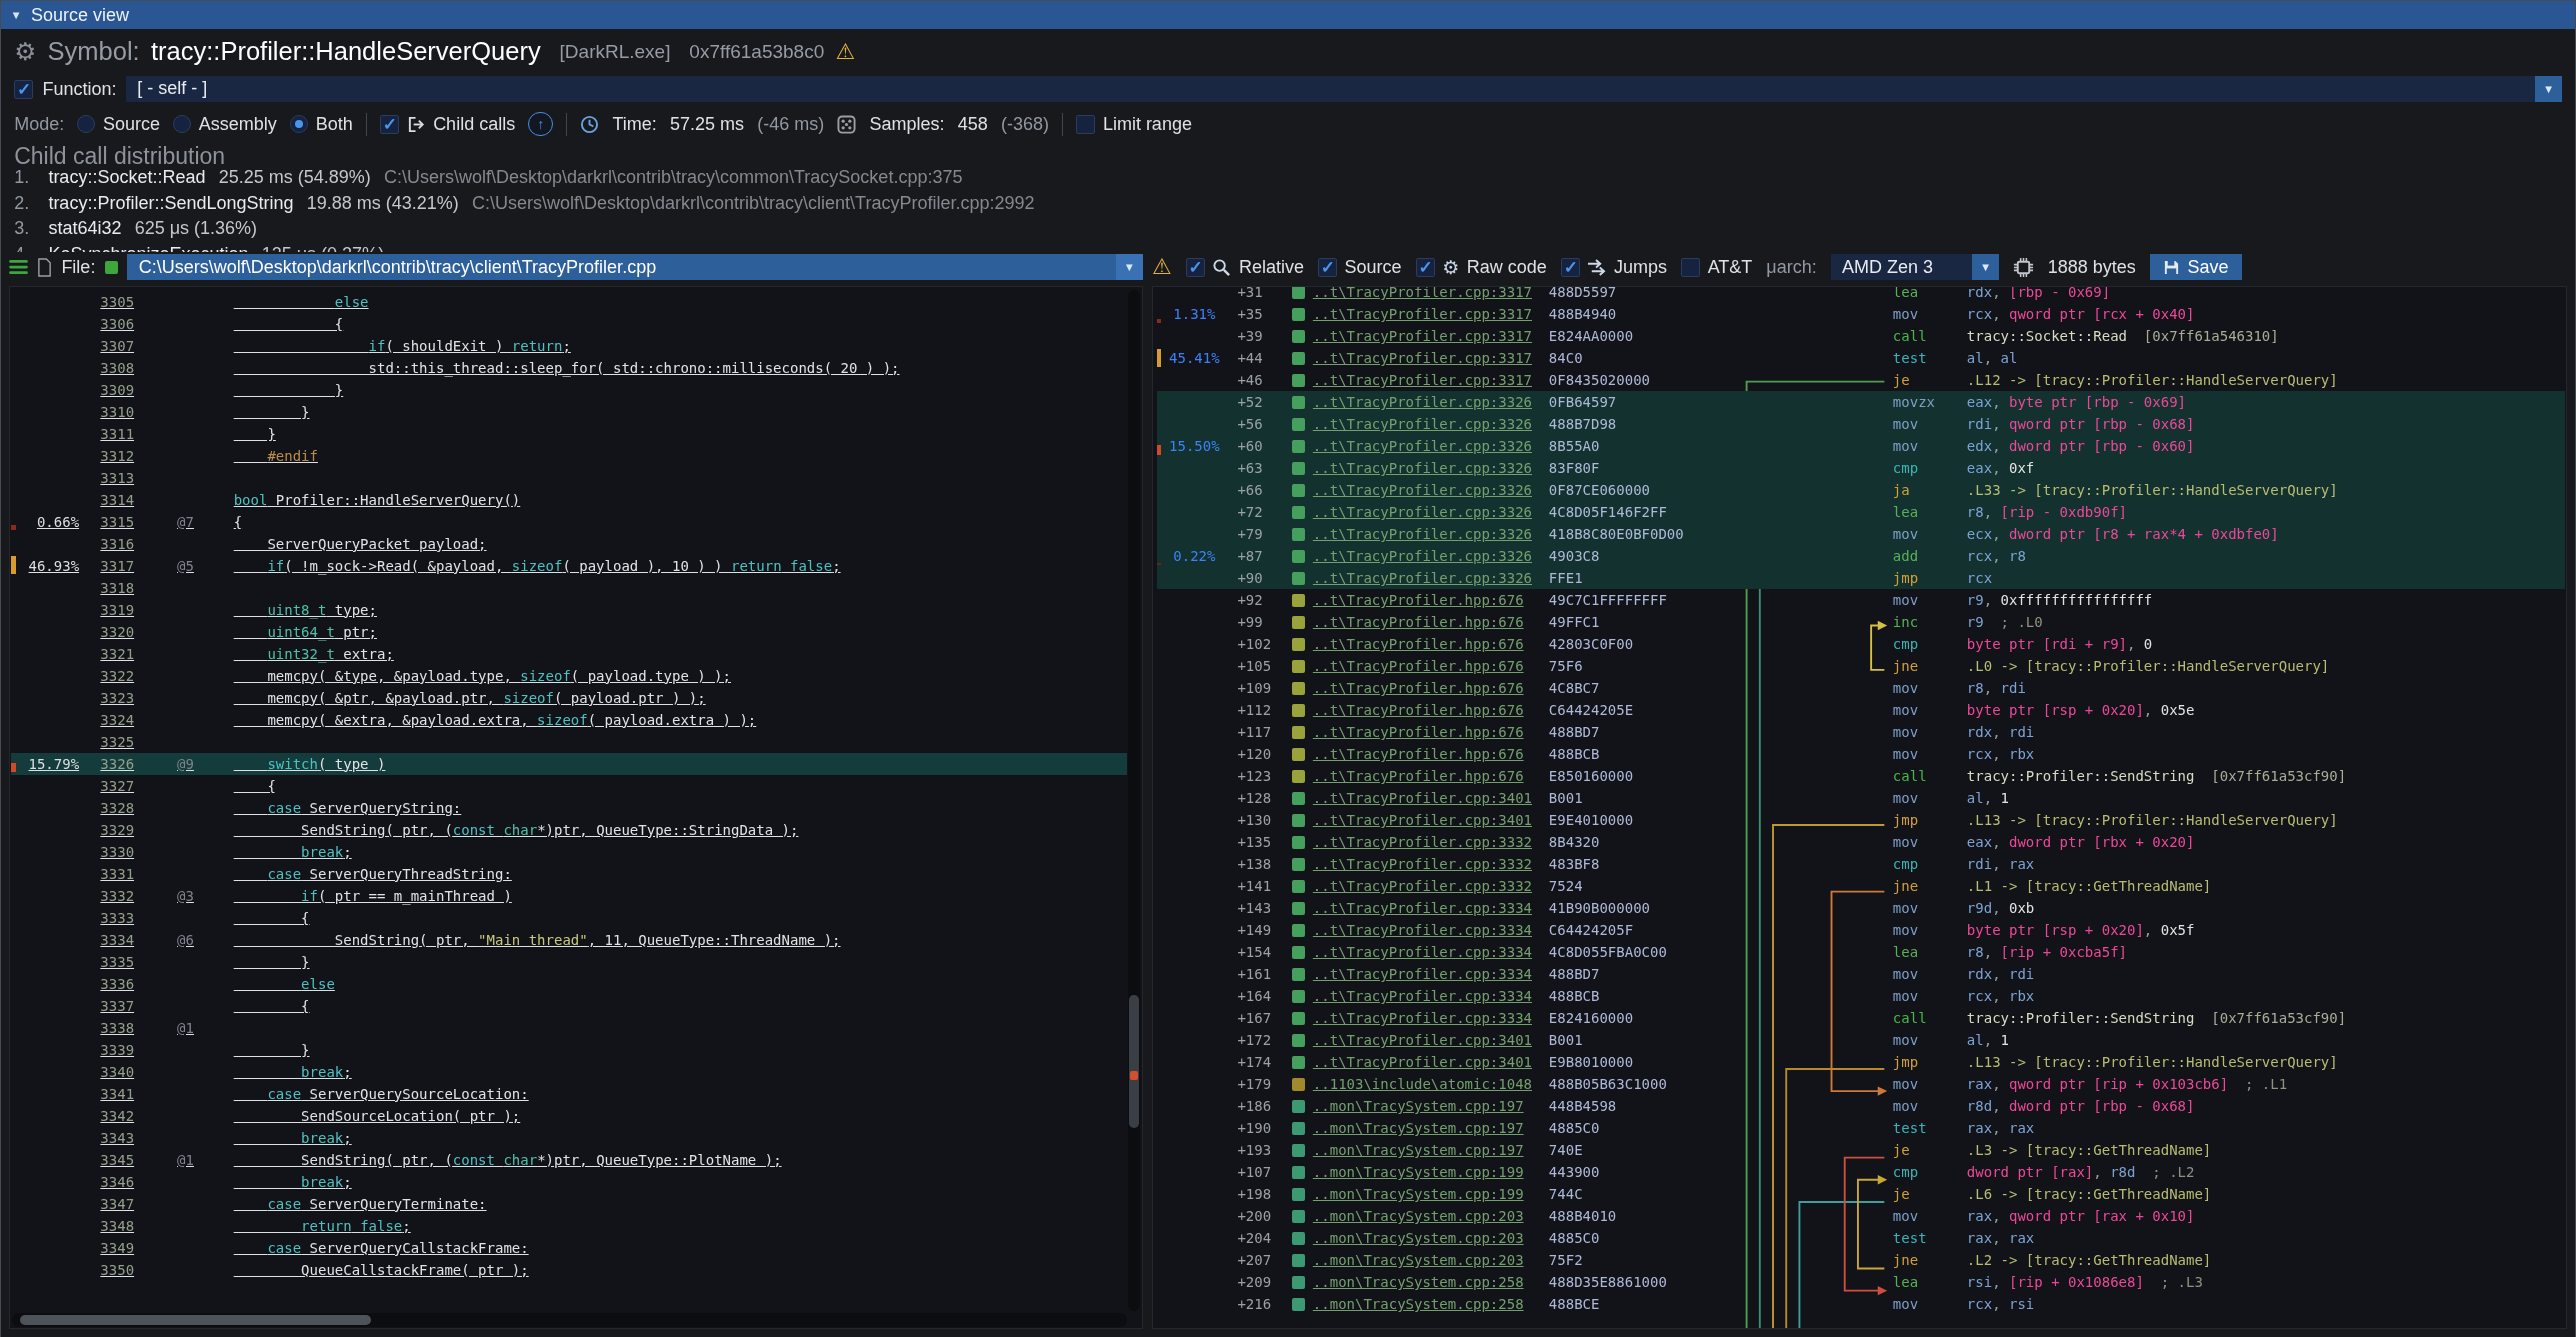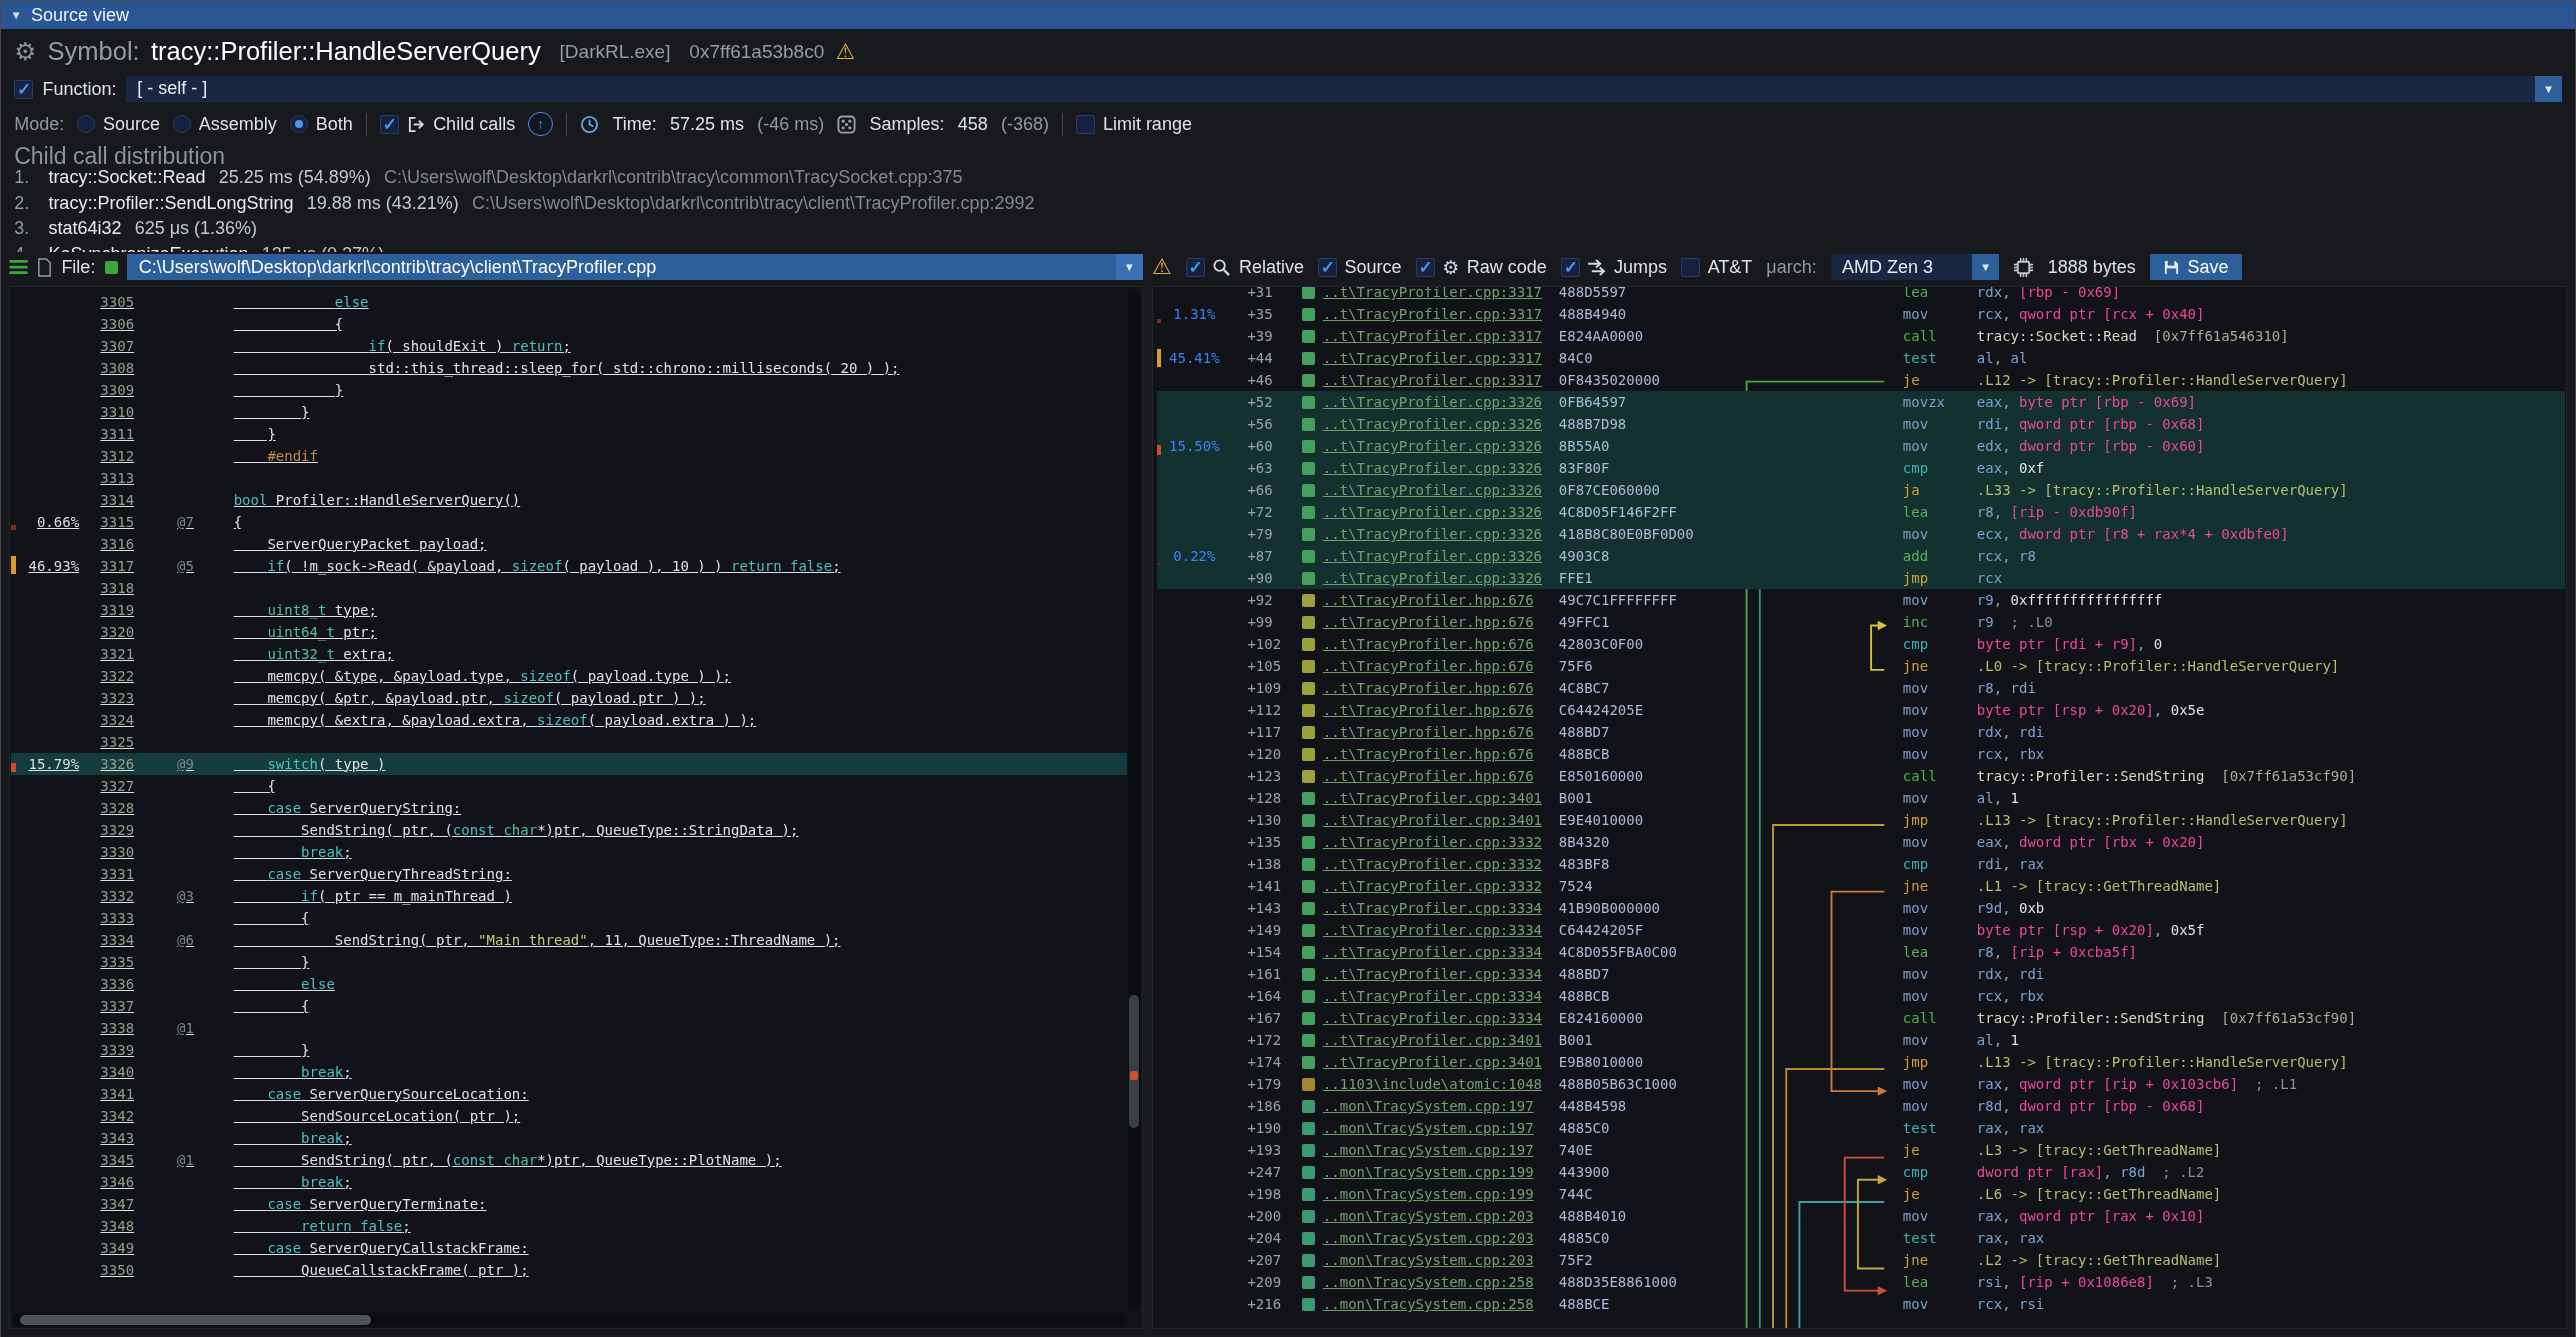--- a/index.html
+++ b/index.html
@@ -78,21 +78,21 @@
   .c-p { color:#e2e3e5; } .c-k { color:#4fc1c1; } .c-t { color:#4fc1a8; }
   .c-s { color:#c9c97f; } .c-d { color:#bd8d4a; }
 
   .asmlines { position:absolute; left:3.8px; right:1.9px; top:-5.7px; bottom:0; overflow:hidden;
               font-family:"DejaVu Sans Mono",monospace; font-size:14px; }
   .arow { display:flex; height:22px; line-height:22px; white-space:nowrap; position:relative; z-index:1; }
   .arow.hl { background:#13322f; }
   .a-bar { width:7.6px; display:flex; align-items:flex-end; }
   .a-bar i { display:block; width:4.7px; margin-bottom:2.8px; }
   .a-pct { width:60px; text-align:center; color:#3b82f6; }
-  .a-off { width:49px; margin-left:23px; color:#9ba1a8; }
+  .a-off { width:49px; margin-left:13px; color:#9ba1a8; }
   .a-fic { width:13.2px; height:13.2px; margin:4.7px 0 0 5.7px; border-radius:1.9px; flex:0 0 auto; }
   .a-loc { width:236px; margin-left:7.6px; color:#73a06e;text-decoration:underline; }
   .a-bytes { width:144px; color:#aeb9d8; }
   .a-gut { width:200px; }
   .a-mn { width:74px; }
   .a-ops { white-space:pre; }
   .mn-mv { color:#7d9fc8; } .mn-cal { color:#46b946; } .mn-alu { color:#58b158; }
   .mn-cmp { color:#3ab5b5; } .mn-jmp { color:#d2a038; }
   .o-r { color:#7ba3d4; } .o-m { color:#ec4899; } .o-i { color:#e3e3e3; } .o-p { color:#9aa2ac; }
   .o-t { color:#b9bd72; } .o-f { color:#d9dcc2; } .o-fa { color:#a8ad96; } .o-c { color:#8e927e; }
@@ -1064,21 +1064,21 @@
             <span class="a-fic" style="background: rgb(60, 154, 114);"></span>
             <span class="a-loc">..mon\TracySystem.cpp:197</span>
             <span class="a-bytes">740E</span>
             <span class="a-gut"></span>
             <span class="a-mn mn-jmp">je</span>
             <span class="a-ops"><span class="o-t">.L3 -&gt; [tracy::GetThreadName]</span></span>
           </div>
           <div class="arow">
             <span class="a-bar"></span>
             <span class="a-pct"></span>
-            <span class="a-off">+247</span>
+            <span class="a-off">+107</span>
             <span class="a-fic" style="background: rgb(60, 154, 114);"></span>
             <span class="a-loc">..mon\TracySystem.cpp:199</span>
             <span class="a-bytes">443900</span>
             <span class="a-gut"></span>
             <span class="a-mn mn-cmp">cmp</span>
             <span class="a-ops"><span class="o-m">dword ptr [rax]</span><span class="o-p">, </span><span class="o-r">r8d</span><span class="o-c">  ; .L2</span></span>
           </div>
           <div class="arow">
             <span class="a-bar"></span>
             <span class="a-pct"></span>

